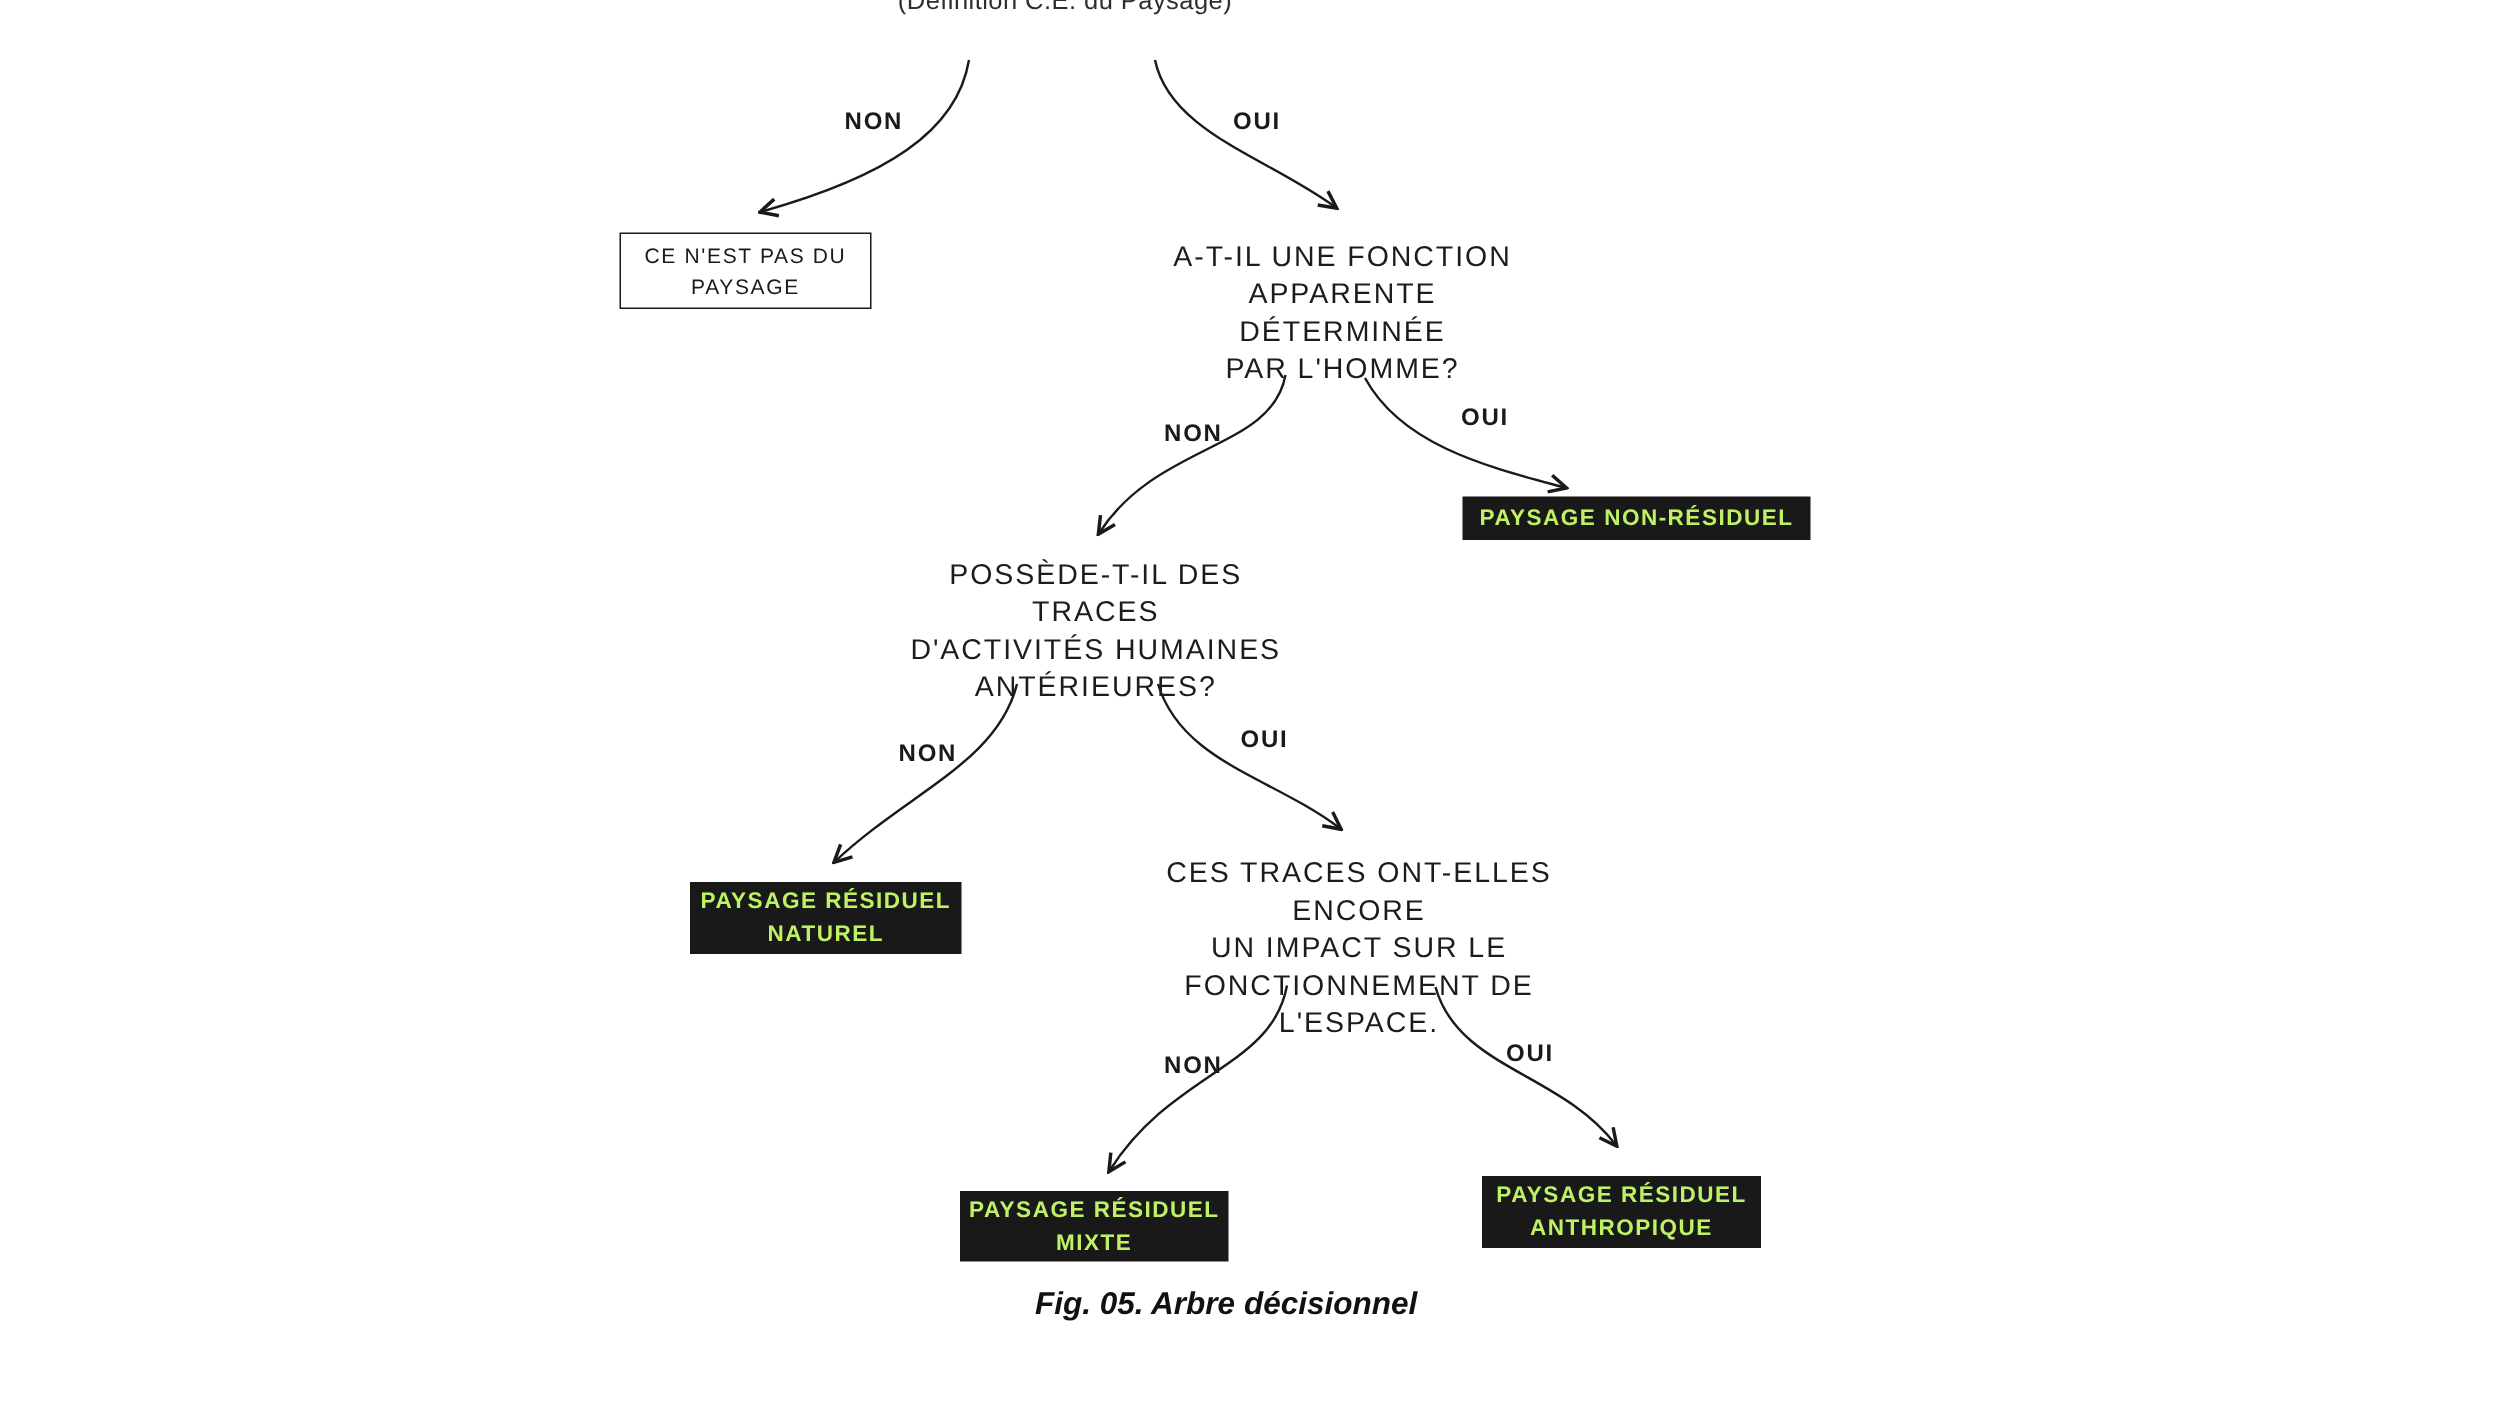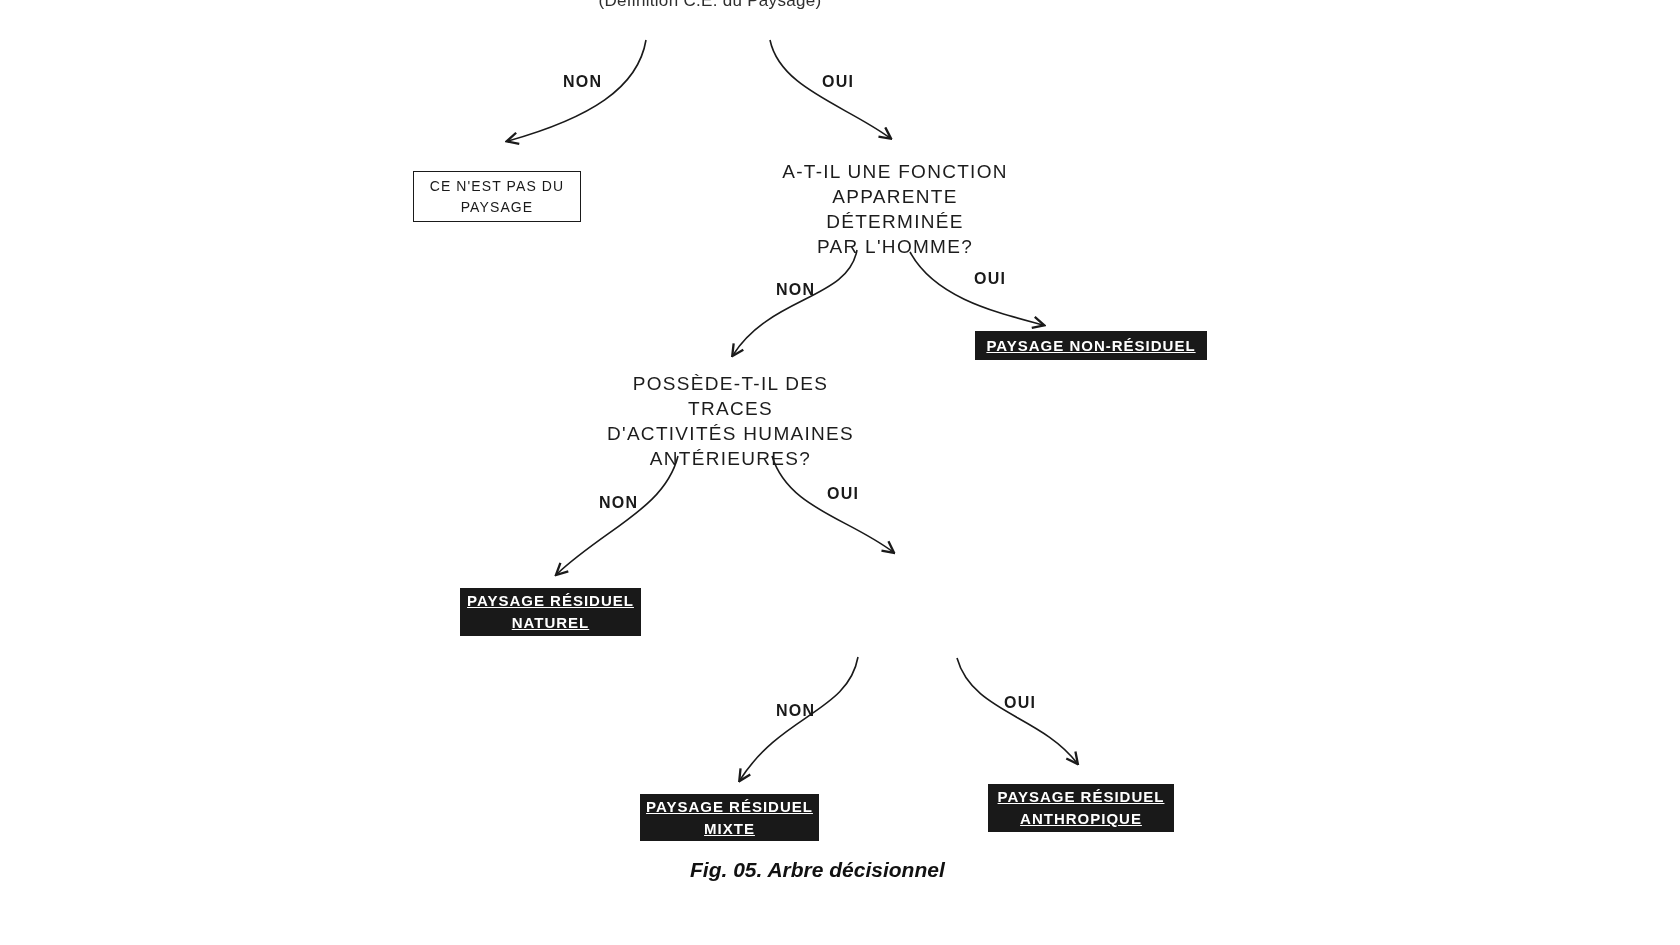--- a/index.html
+++ b/index.html
@@ -55,33 +55,32 @@
   
   .outline-box {
     border: 1.5px solid #1a1a1a;
     display: flex; align-items: center; justify-content: center;
     text-align: center;
     font-size: 14px;
     letter-spacing: 1.1px;
     line-height: 21px;
     background: #ffffff;
   }
-  #box-not-landscape { left: 413px; top: 155px; width: 166px; height: 49px; margin-top: 16px; }
+  #box-not-landscape { left: 413px; top: 155px; width: 166px; height: 49px; }
 
   
   .result-box {
     background: #191919;
-    color: #ffffff;
+    color: #bef264;
     display: flex; align-items: center; justify-content: center;
     text-align: center;
     font-size: 15px;
     font-weight: bold;
     letter-spacing: 1px;
     line-height: 22px;
-    text-decoration: underline;
   }
   #box-non-residuel { left: 975px; top: 331px; width: 232px; height: 29px; }
   #box-naturel      { left: 460px; top: 588px; width: 181px; height: 48px; }
   #box-mixte        { left: 640px; top: 794px; width: 179px; height: 47px; }
   #box-anthropique  { left: 988px; top: 784px; width: 186px; height: 48px; }
 
   
   #caption {
     left: 690px; top: 858px; width: 306px;
     text-align: left;
@@ -132,20 +131,23 @@
 
   <div id="box-not-landscape" class="abs outline-box pre">CE N'EST PAS DU
 PAYSAGE</div>
 
   <div id="q-function" class="abs question pre">A-T-IL UNE FONCTION
 APPARENTE DÉTERMINÉE
 PAR L'HOMME?</div>
   <div id="q-traces" class="abs question pre">POSSÈDE-T-IL DES TRACES
 D'ACTIVITÉS HUMAINES
 ANTÉRIEURES?</div>
+  <div id="q-impact" class="abs question pre">CES TRACES ONT-ELLES ENCORE
+UN IMPACT SUR LE
+FONCTIONNEMENT DE L'ESPACE.</div>
 
   <div id="box-non-residuel" class="abs result-box pre">PAYSAGE NON-RÉSIDUEL</div>
   <div id="box-naturel" class="abs result-box pre">PAYSAGE RÉSIDUEL
 NATUREL</div>
   <div id="box-mixte" class="abs result-box pre">PAYSAGE RÉSIDUEL
 MIXTE</div>
   <div id="box-anthropique" class="abs result-box pre">PAYSAGE RÉSIDUEL
 ANTHROPIQUE</div>
 
   <div id="caption" class="abs">Fig. 05. Arbre décisionnel</div>

